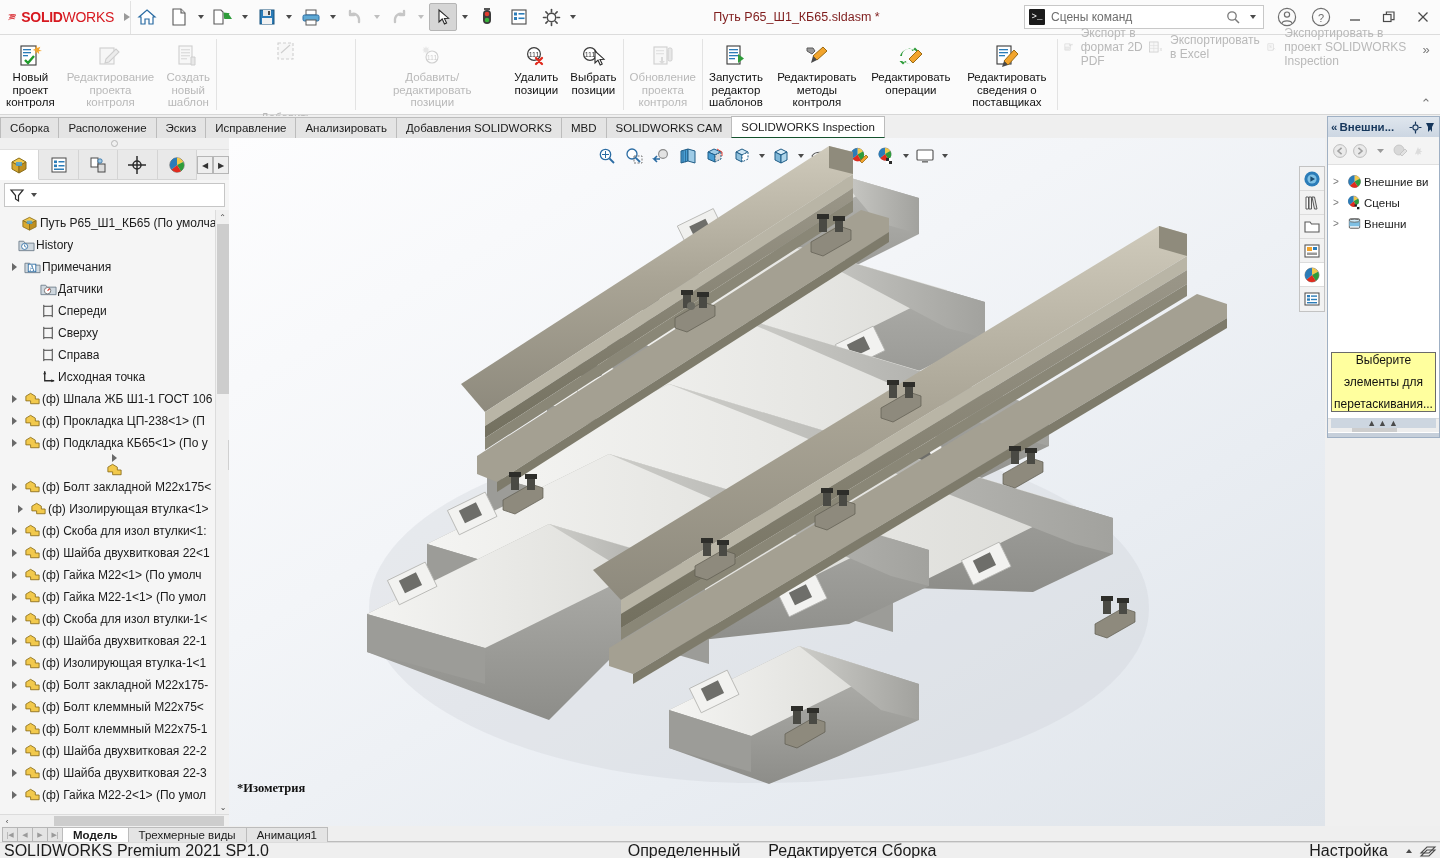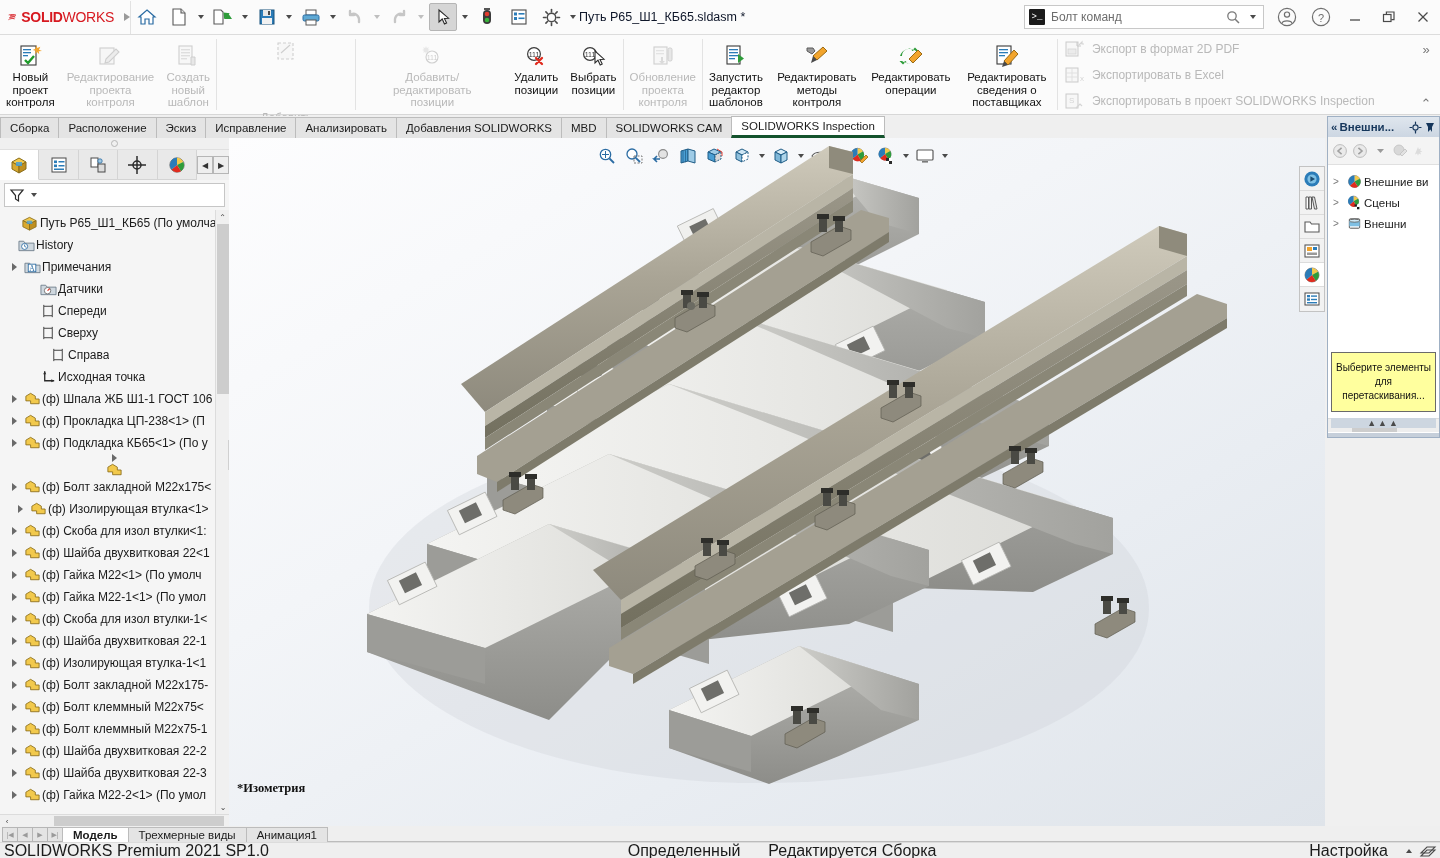--- a/index.html
+++ b/index.html
@@ -34,21 +34,21 @@
     width:28px;height:28px;display:flex;align-items:center;justify-content:center;
     margin:0 2px; border:1px solid transparent; border-radius:2px;
   }
   .tb-btn.sel { background:#d6d6d6; border-color:#b5b5b5; }
   .tb-caret {
     width:12px;height:28px;display:flex;align-items:center;justify-content:center;
   }
   .tb-caret:after{content:"";width:0;height:0;border-top:4px solid #4a4a4a;border-left:3.5px solid transparent;border-right:3.5px solid transparent;}
   .tb-caret.dis:after{border-top-color:#bfbfbf;}
   .doc-title {
-    flex:1; font-size:12.5px; color:#0f172a; padding-right:10px;
+    flex:1; text-align:center; font-size:12.5px; color:#7f1d1d; padding-right:10px;
   }
   .searchbox {
     width:240px;height:24px;border:1px solid #c8c8c8;background:#fff;
     display:flex;align-items:center;gap:6px;padding:0 4px;margin-right:6px;
   }
   .searchbox .cmdicon{
     width:16px;height:16px;background:#1b1b1b;color:#fff;font-size:9px;
     display:flex;align-items:center;justify-content:center;border-radius:1px;font-family:"Liberation Mono",monospace;
   }
   .searchbox .ph{flex:1;color:#6d6d6d;font-size:12px;}
@@ -65,39 +65,39 @@
   .rb-item{
     display:flex;flex-direction:column;align-items:center;justify-content:flex-start;
     padding:4px 6px 0; min-width:56px; text-align:center;
     line-height:12.5px; font-size:11.5px;
   }
   .rb-item .lab{display:block;max-width:112px;}
   .rb-item.dis{color:#b9b9b9;}
   .rb-item.en{color:#111;}
   .rb-ico{height:30px;display:flex;align-items:flex-end;justify-content:center;margin-bottom:2px;}
   .rb-right{
-    display:flex;flex-direction:column;justify-content:center;padding-left:6px;gap:2px;flex:1;
+    display:flex;flex-direction:row;padding-left:6px;gap:2px;flex:1;
   }
   .rb-row{display:flex;align-items:center;gap:8px;color:#b9b9b9;font-size:12px;height:24px;}
   .rb-corner{
     width:28px;display:flex;flex-direction:column;align-items:center;justify-content:space-between;
     padding:8px 0 4px;
   }
   .chev{color:#7a7a7a;font-size:13px;line-height:1;}
 
   
   .tabrow{
     position:absolute;left:0;top:116px;width:1440px;height:22px;
     background:#efefef;display:flex;align-items:flex-end;
   }
   .tab{
     height:21px;padding:0 9px;display:flex;align-items:center;font-size:11.5px;
     background:#e4e4e4;border:1px solid #bcbcbc;border-bottom:none;margin-right:-1px;color:#1b1b1b;
   }
-  .tab.active{background:#fff;border-bottom:3px solid #14532d;height:22px;font-weight:normal;}
+  .tab.active{background:#fff;border-bottom:1px solid #14532d;height:22px;font-weight:normal;}
 
   
   .leftpanel{
     position:absolute;left:0;top:138px;width:230px;height:690px;background:#f5f5f5;
     border-right:1px solid #c9c9c9; display:flex; flex-direction:column;
   }
   .lp-grip{height:12px;display:flex;align-items:center;justify-content:center;background:#f0f0f0;border-bottom:1px solid #e0e0e0;}
   .lp-grip:after{content:"";width:5px;height:5px;border:1px solid #b6b6b6;border-radius:50%;}
   .lp-tabs{height:30px;display:flex;align-items:stretch;background:#f0f0f0;}
   .lp-tab{
@@ -164,21 +164,21 @@
   .rp-tb{width:18px;height:18px;display:flex;align-items:center;justify-content:center;}
   .rp-tree{flex:1;background:#fff;padding-top:6px;}
   .rp-node{height:21px;display:flex;align-items:center;font-size:11.5px;white-space:nowrap;}
   .rp-arrow{width:16px;text-align:center;color:#7a7a7a;font-size:10px;}
   .rp-ico{width:20px;display:flex;align-items:center;justify-content:center;}
   .rp-hscroll{height:14px;background:#eee;border-top:1px solid #dcdcdc;display:flex;align-items:center;}
   .rp-grip{height:5px;background:#c6cfda;border-top:1px solid #fff;}
   .dragnote{
     position:absolute;right:4px;top:352px;width:105px;height:60px;background:#ffff9e;
     border:1px solid #6a6a6a;display:flex;align-items:center;justify-content:center;text-align:center;
-    font-size:10px;color:#111;line-height:14px;padding:2px;
+    font-size:12px;color:#111;line-height:22px;padding:2px;
   }
   .dragdots{position:absolute;right:4px;top:418px;width:105px;height:10px;background:#cdd6e0;display:flex;align-items:center;justify-content:center;font-size:9px;color:#4a4a4a;letter-spacing:2px;}
 
   
   .bottomtabs{
     position:absolute;left:0;top:826px;width:1440px;height:16px;background:#efefef;
     display:flex;align-items:flex-end;
   }
   .bt-navs{display:flex;align-items:center;margin-left:2px;}
   .bt-nav{width:16px;height:15px;border:1px solid #b6b6b6;background:#e4e4e4;display:flex;align-items:center;justify-content:center;font-size:7px;color:#9a9a9a;margin-right:-1px;}
@@ -305,21 +305,21 @@
           </g>
         </svg>
       </div>
       <div class="tb-caret"></div>
     </div>
 
     <div class="doc-title">Путь Р65_Ш1_КБ65.sldasm *</div>
 
     <div class="searchbox">
       <span class="cmdicon">&gt;_</span>
-      <span class="ph">Болт команд</span>
+      <span class="ph">Сцены команд</span>
       <svg class="ic" width="15" height="15" viewBox="0 0 15 15">
         <circle cx="6" cy="6" r="4.2" fill="none" stroke="#7a7a7a" stroke-width="1.3"></circle>
         <line x1="9.2" y1="9.2" x2="13" y2="13" stroke="#7a7a7a" stroke-width="1.5"></line>
       </svg>
       <div class="tb-caret"></div>
     </div>
 
     <div class="win-btn">
       <svg class="ic" width="22" height="22" viewBox="0 0 22 22">
         <circle cx="11" cy="11" r="8.6" fill="none" stroke="#6f6f6f" stroke-width="1.2"></circle>
@@ -716,21 +716,21 @@
         <div class="tarrow"></div>
         <div class="tico">
           <svg width="17" height="16" viewBox="0 0 18 16">
             <path d="M4 3 L13 3 L13 13 L4 13 Z" fill="none" stroke="#3a3a3a" stroke-width="1"></path>
             <path d="M4 3 L4 1.5 M13 3 L13 1.5 M4 13 L4 14.5 M13 13 L13 14.5" stroke="#3a3a3a" stroke-width="1"></path>
           </svg>
         </div>
         <div class="tlabel">Сверху</div>
       </div>
 
-      <div class="tnode" style="padding-left:32px;">
+      <div class="tnode" style="padding-left:22px;">
         <div class="tarrow"></div>
         <div class="tico">
           <svg width="17" height="16" viewBox="0 0 18 16">
             <path d="M4 3 L13 3 L13 13 L4 13 Z" fill="none" stroke="#3a3a3a" stroke-width="1"></path>
             <path d="M4 3 L4 1.5 M13 3 L13 1.5 M4 13 L4 14.5 M13 13 L13 14.5" stroke="#3a3a3a" stroke-width="1"></path>
           </svg>
         </div>
         <div class="tlabel">Справа</div>
       </div>
 

